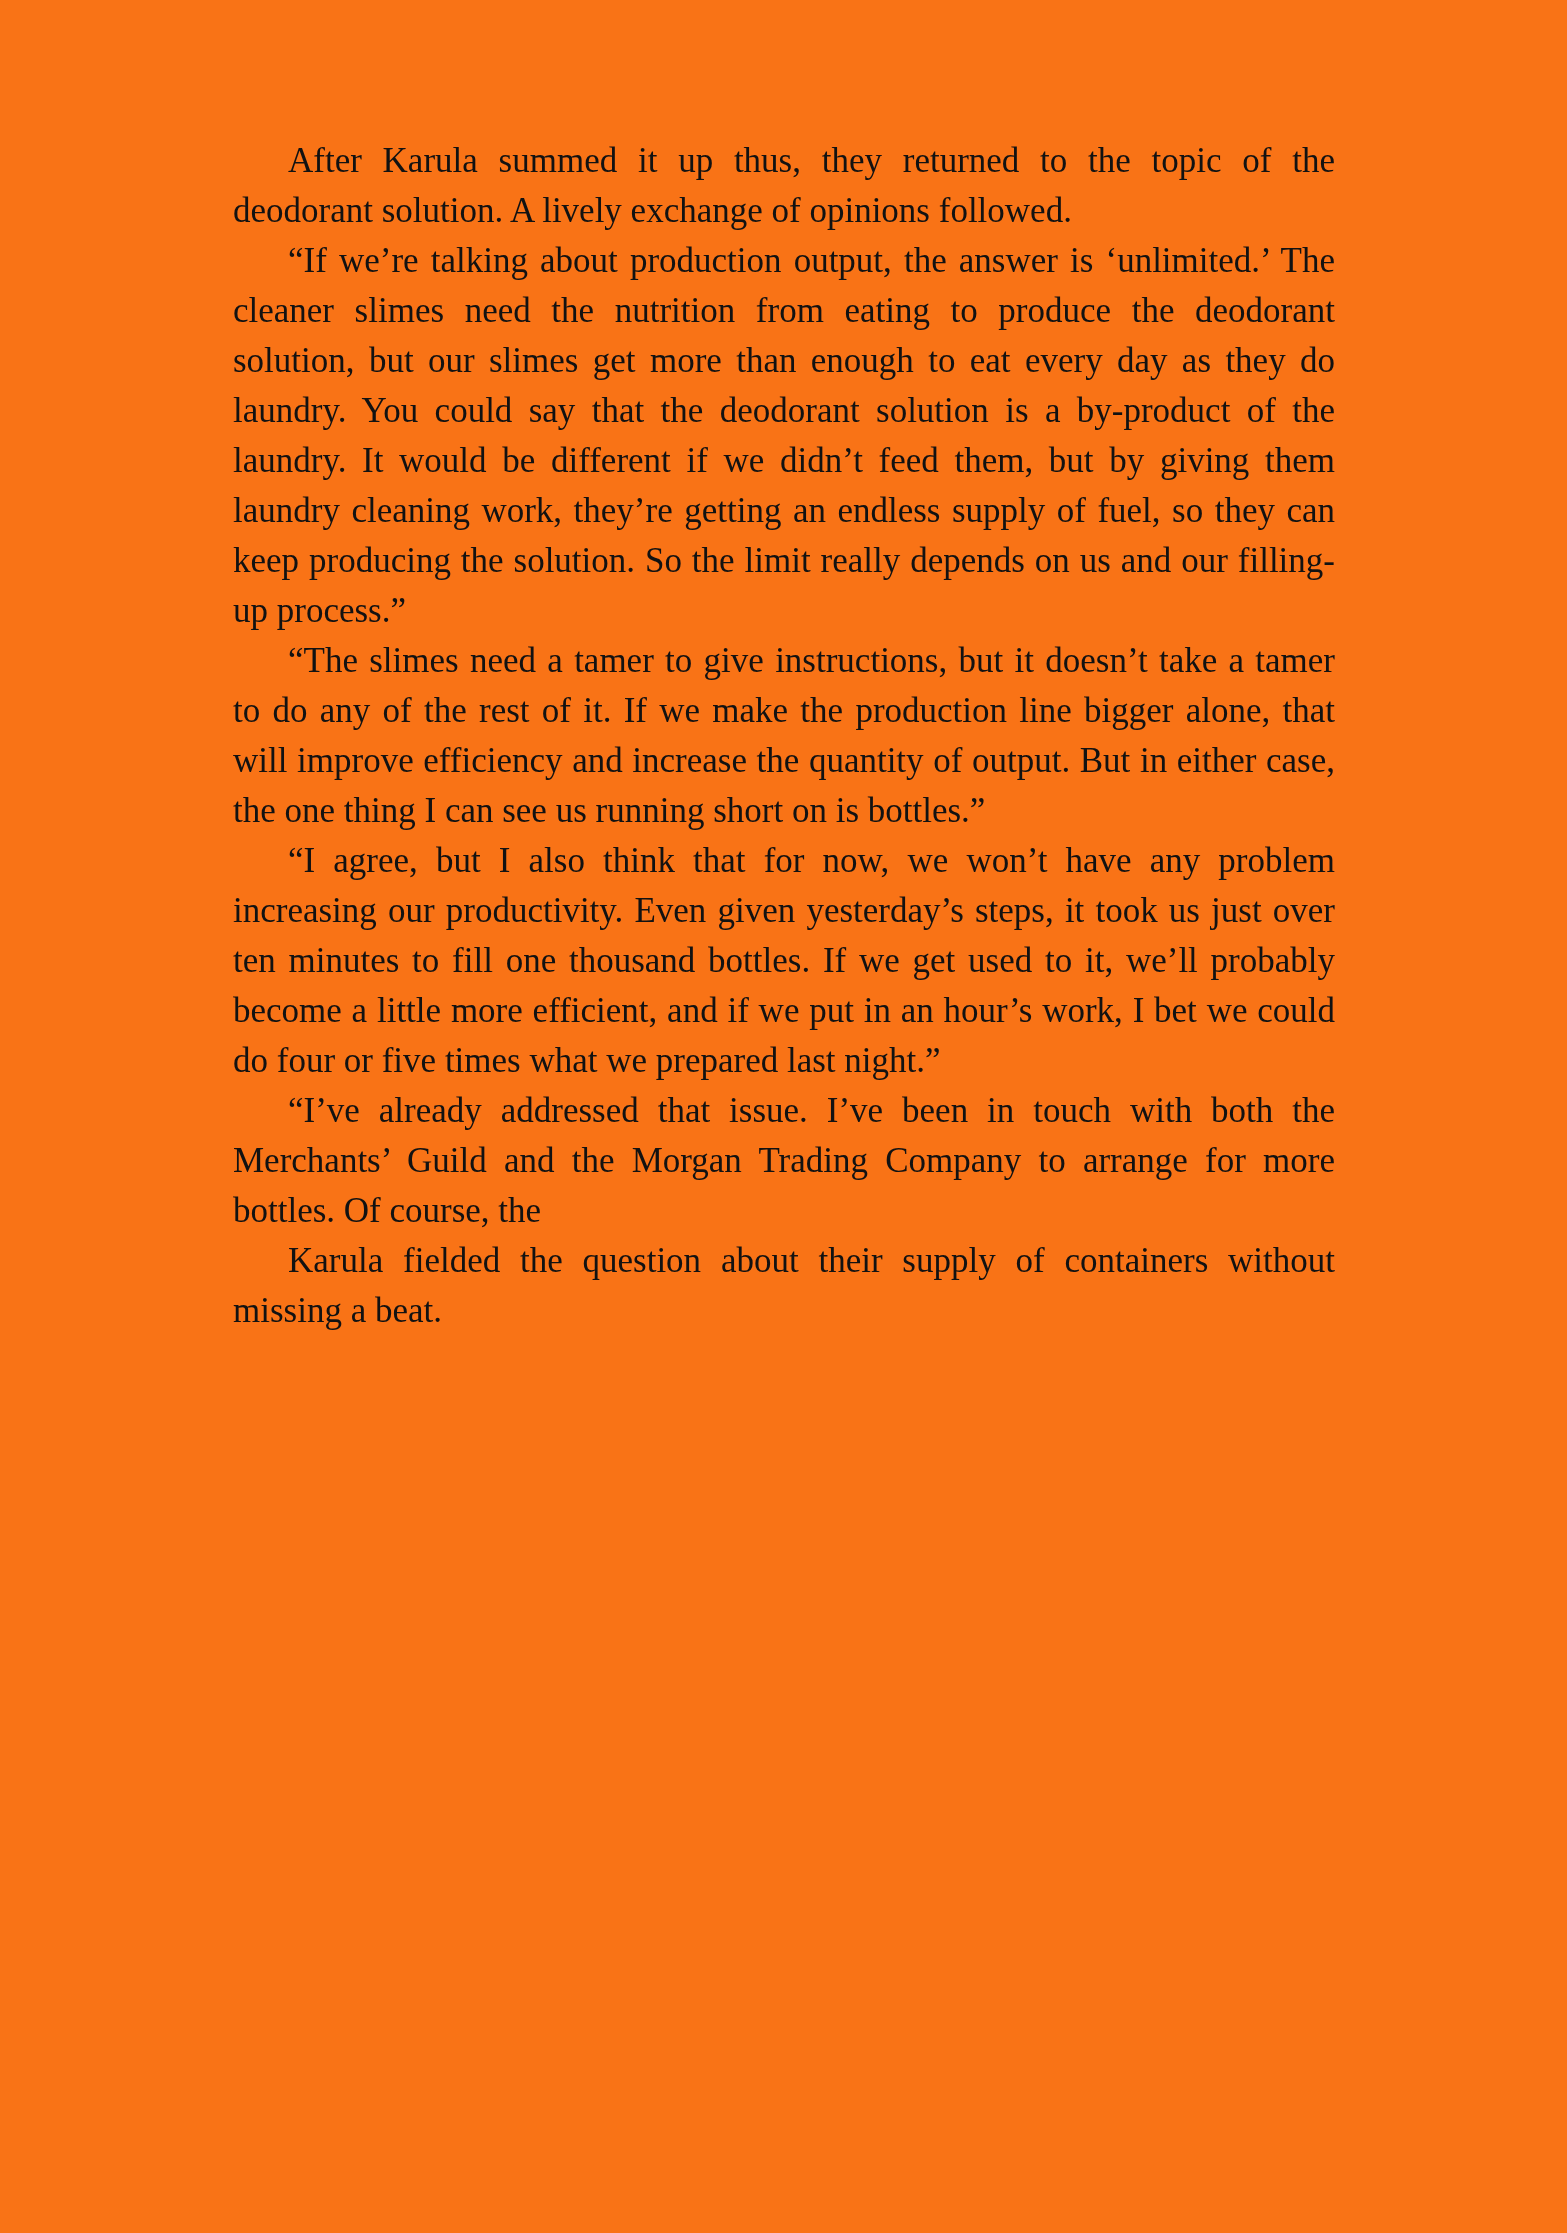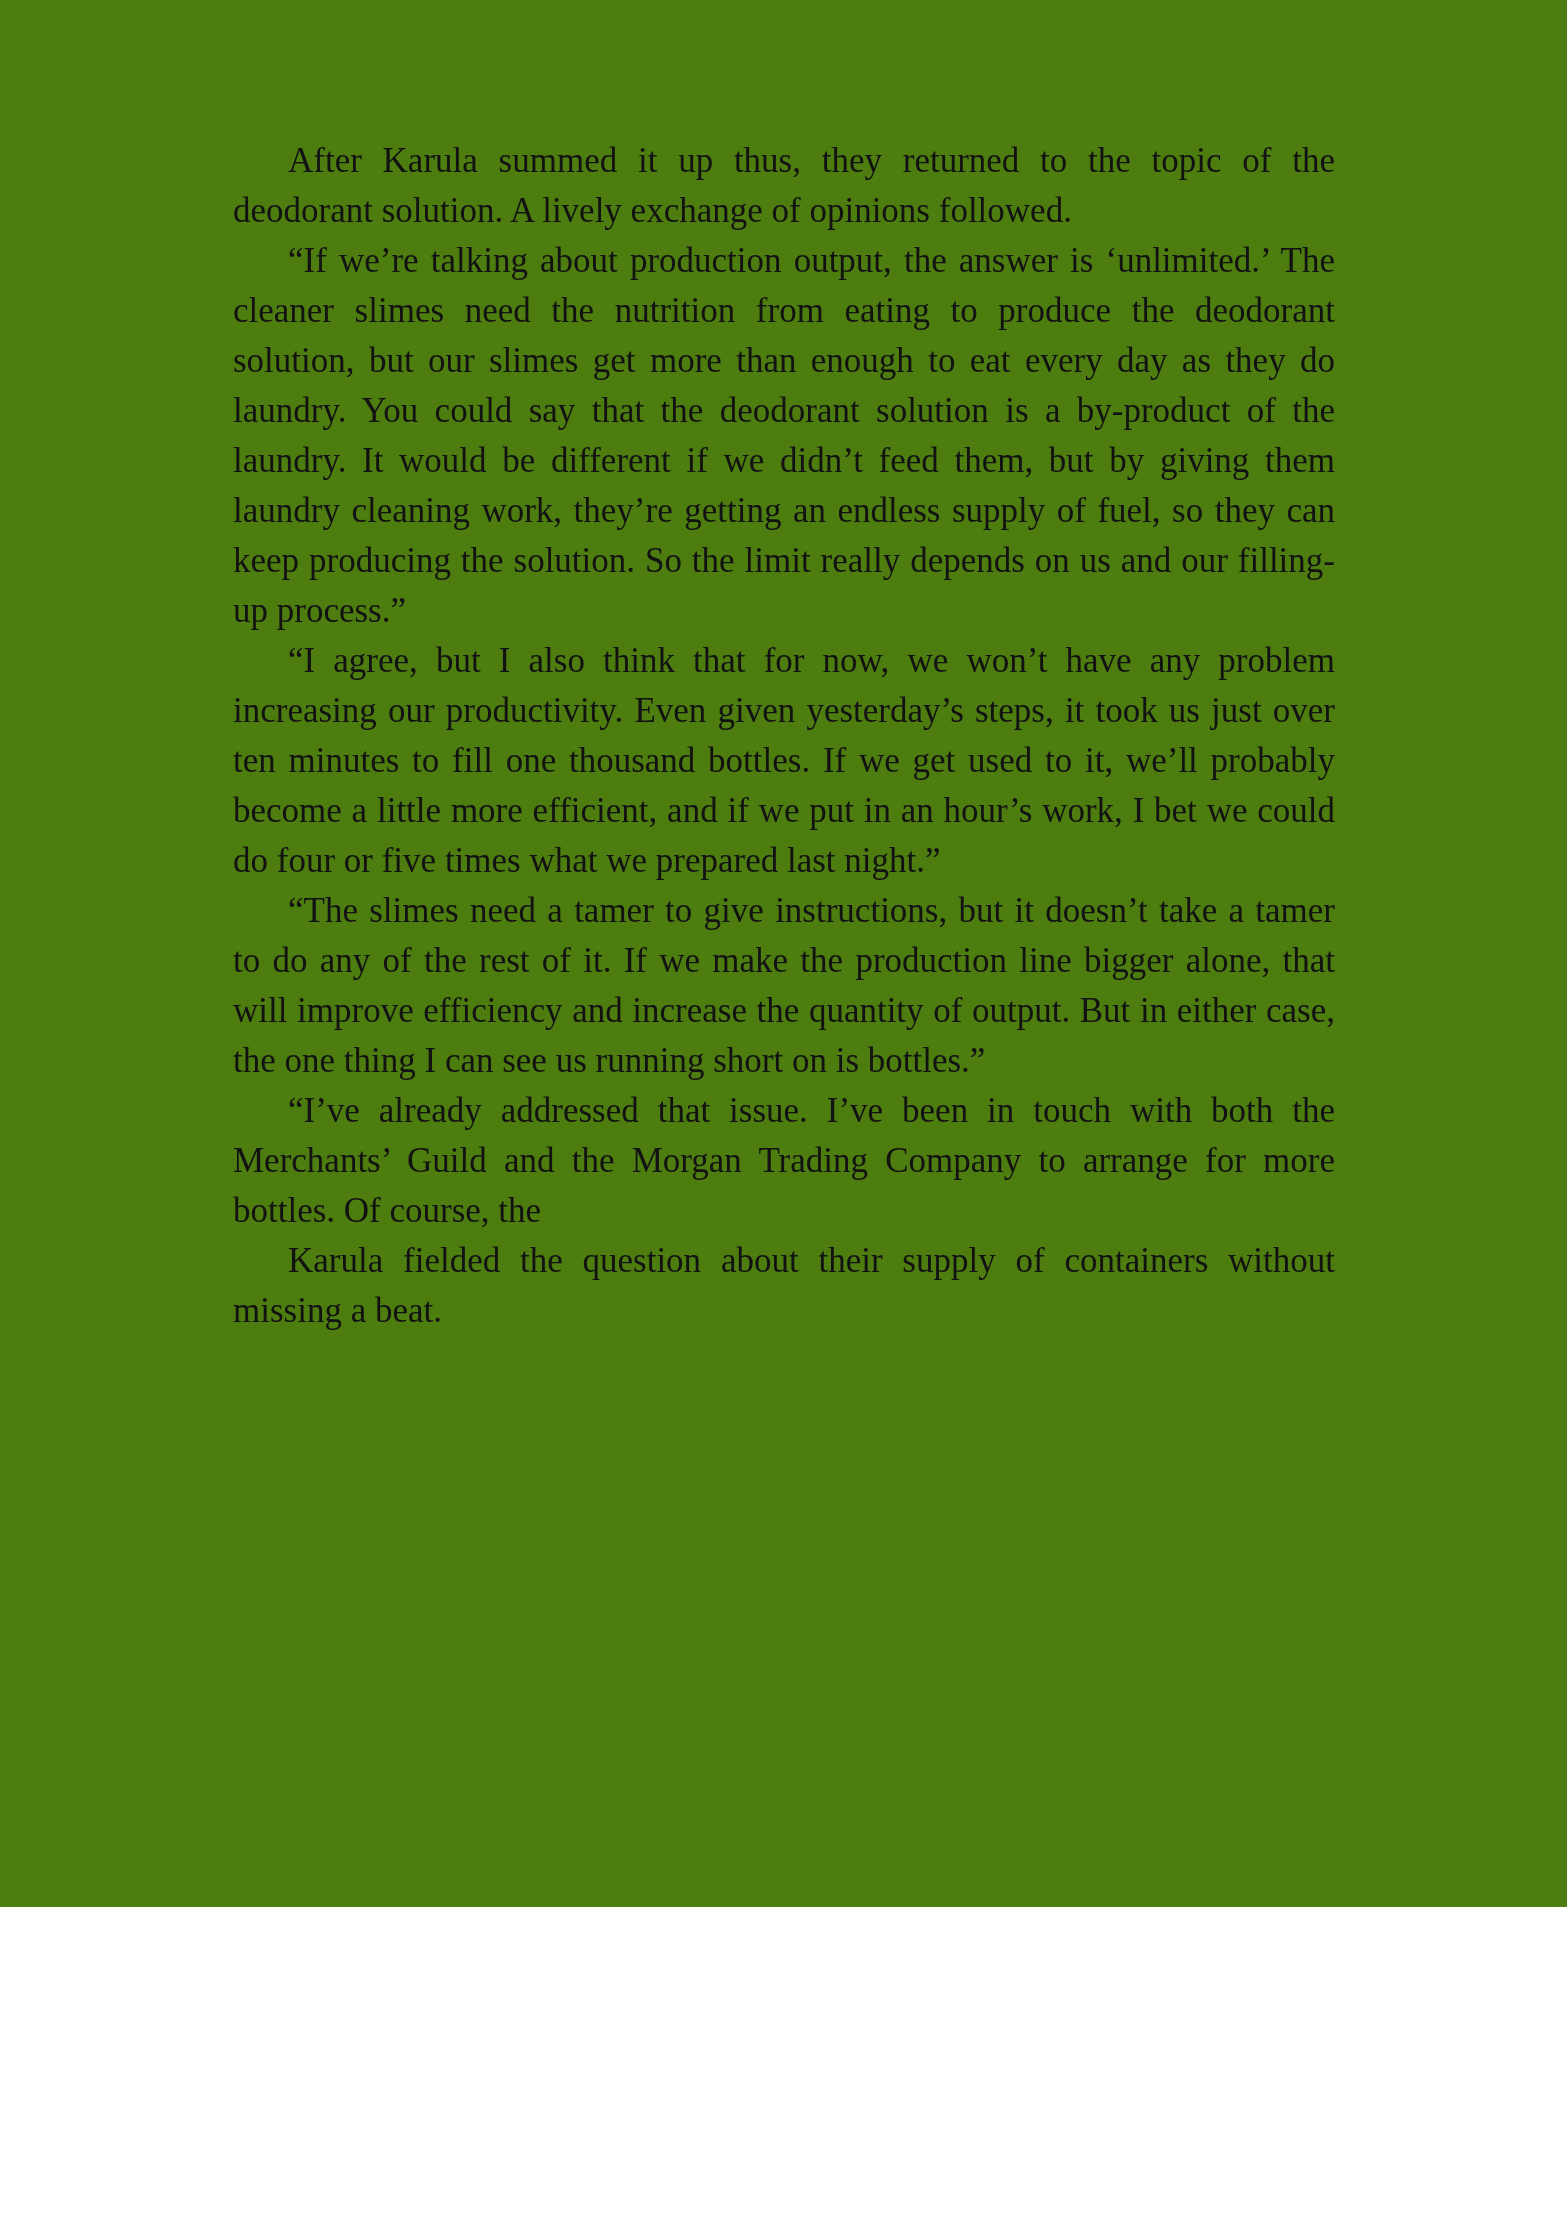--- a/index.html
+++ b/index.html
@@ -3,22 +3,22 @@
 <meta charset="utf-8">
 <style>
   html, body {
     margin: 0;
     padding: 0;
     background: #ffffff;
   }
   .page {
     position: relative;
     width: 1567px;
-    height: 1907px;
-    background: #4d7c0f;
+    height: 2233px;
+    background: #f97316;
     overflow: hidden;
   }
   .text-block {
     position: absolute;
     left: 233px;
     top: 136px;
     width: 1102px;
     font-family: "Liberation Serif", "DejaVu Serif", serif;
     font-size: 35px;
     line-height: 50px;
@@ -31,18 +31,18 @@
     text-indent: 55px;
   }
 </style>
 </head>
 <body>
 
 <div class="page">
   <div class="text-block">
     <p>After Karula summed it up thus, they returned to the topic of the deodorant solution. A lively exchange of opinions followed.</p>
     <p>“If we’re talking about production output, the answer is ‘unlimited.’ The cleaner slimes need the nutrition from eating to produce the deodorant solution, but our slimes get more than enough to eat every day as they do laundry. You could say that the deodorant solution is a by-product of the laundry. It would be different if we didn’t feed them, but by giving them laundry cleaning work, they’re getting an endless supply of fuel, so they can keep producing the solution. So the limit really depends on us and our filling-up process.”</p>
+    <p>“The slimes need a tamer to give instructions, but it doesn’t take a tamer to do any of the rest of it. If we make the production line bigger alone, that will improve efficiency and increase the quantity of output. But in either case, the one thing I can see us running short on is bottles.”</p>
     <p>“I agree, but I also think that for now, we won’t have any problem increasing our productivity. Even given yesterday’s steps, it took us just over ten minutes to fill one thousand bottles. If we get used to it, we’ll probably become a little more efficient, and if we put in an hour’s work, I bet we could do four or five times what we prepared last night.”</p>
-    <p>“The slimes need a tamer to give instructions, but it doesn’t take a tamer to do any of the rest of it. If we make the production line bigger alone, that will improve efficiency and increase the quantity of output. But in either case, the one thing I can see us running short on is bottles.”</p>
     <p>“I’ve already addressed that issue. I’ve been in touch with both the Merchants’ Guild and the Morgan Trading Company to arrange for more bottles. Of course, the</p>
     <p>Karula fielded the question about their supply of containers without missing a beat.</p>
   </div>
 </div>
 
 </body></html>

